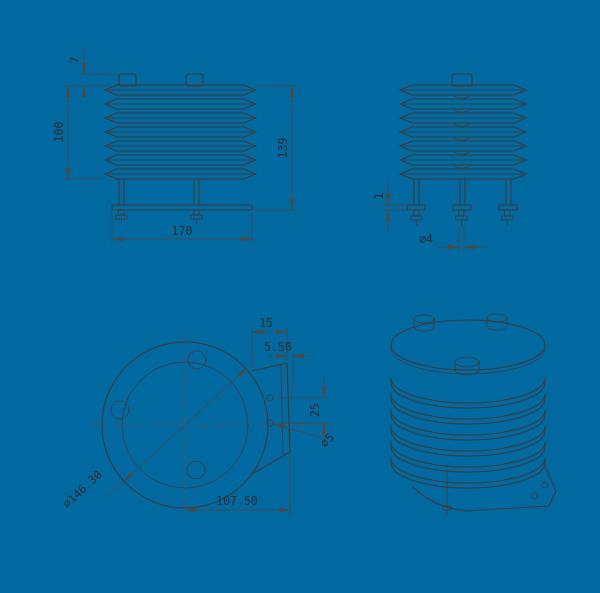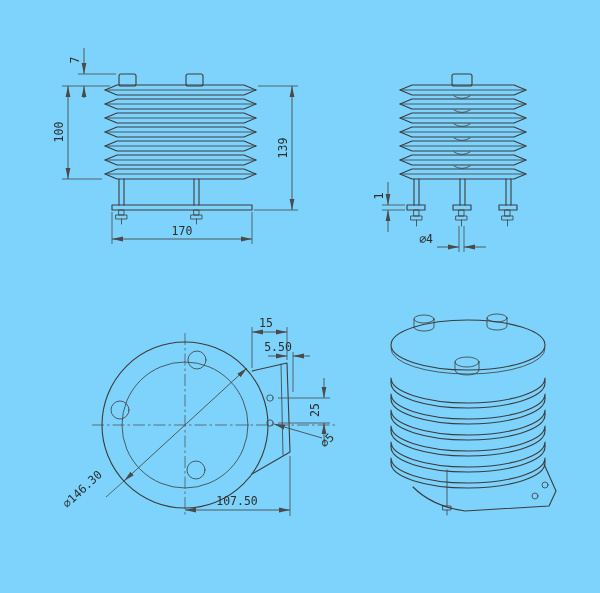--- a/index.html
+++ b/index.html
@@ -1,17 +1,17 @@
 <!DOCTYPE html>
 <html><head>
 <meta charset="utf-8">
 <style>
   html,body { margin:0; padding:0; background:#f4f4f4; }
   .sheet {
-    width:600px; height:593px; background:#7dd3fc; position:relative;
+    width:600px; height:593px; background:#0369a1; position:relative;
     font-family:"DejaVu Sans Mono","DejaVu Sans",monospace;
   }
   svg { display:block; }
   .ln  { fill:none; stroke:#3c3c3c; stroke-width:1.1; stroke-linejoin:round; stroke-linecap:round; }
   .thin{ stroke-width:0.8; }
   .dim { fill:none; stroke:#4a4a4a; stroke-width:0.9; }
   .ext { fill:none; stroke:#4a4a4a; stroke-width:0.8; }
   .cl  { fill:none; stroke:#555555; stroke-width:0.8; stroke-dasharray:12 3 2.5 3; }
   .txt { font-family:"DejaVu Sans Mono","DejaVu Sans",monospace; font-size:11.5px; fill:#2e2e2e; }
 </style>

